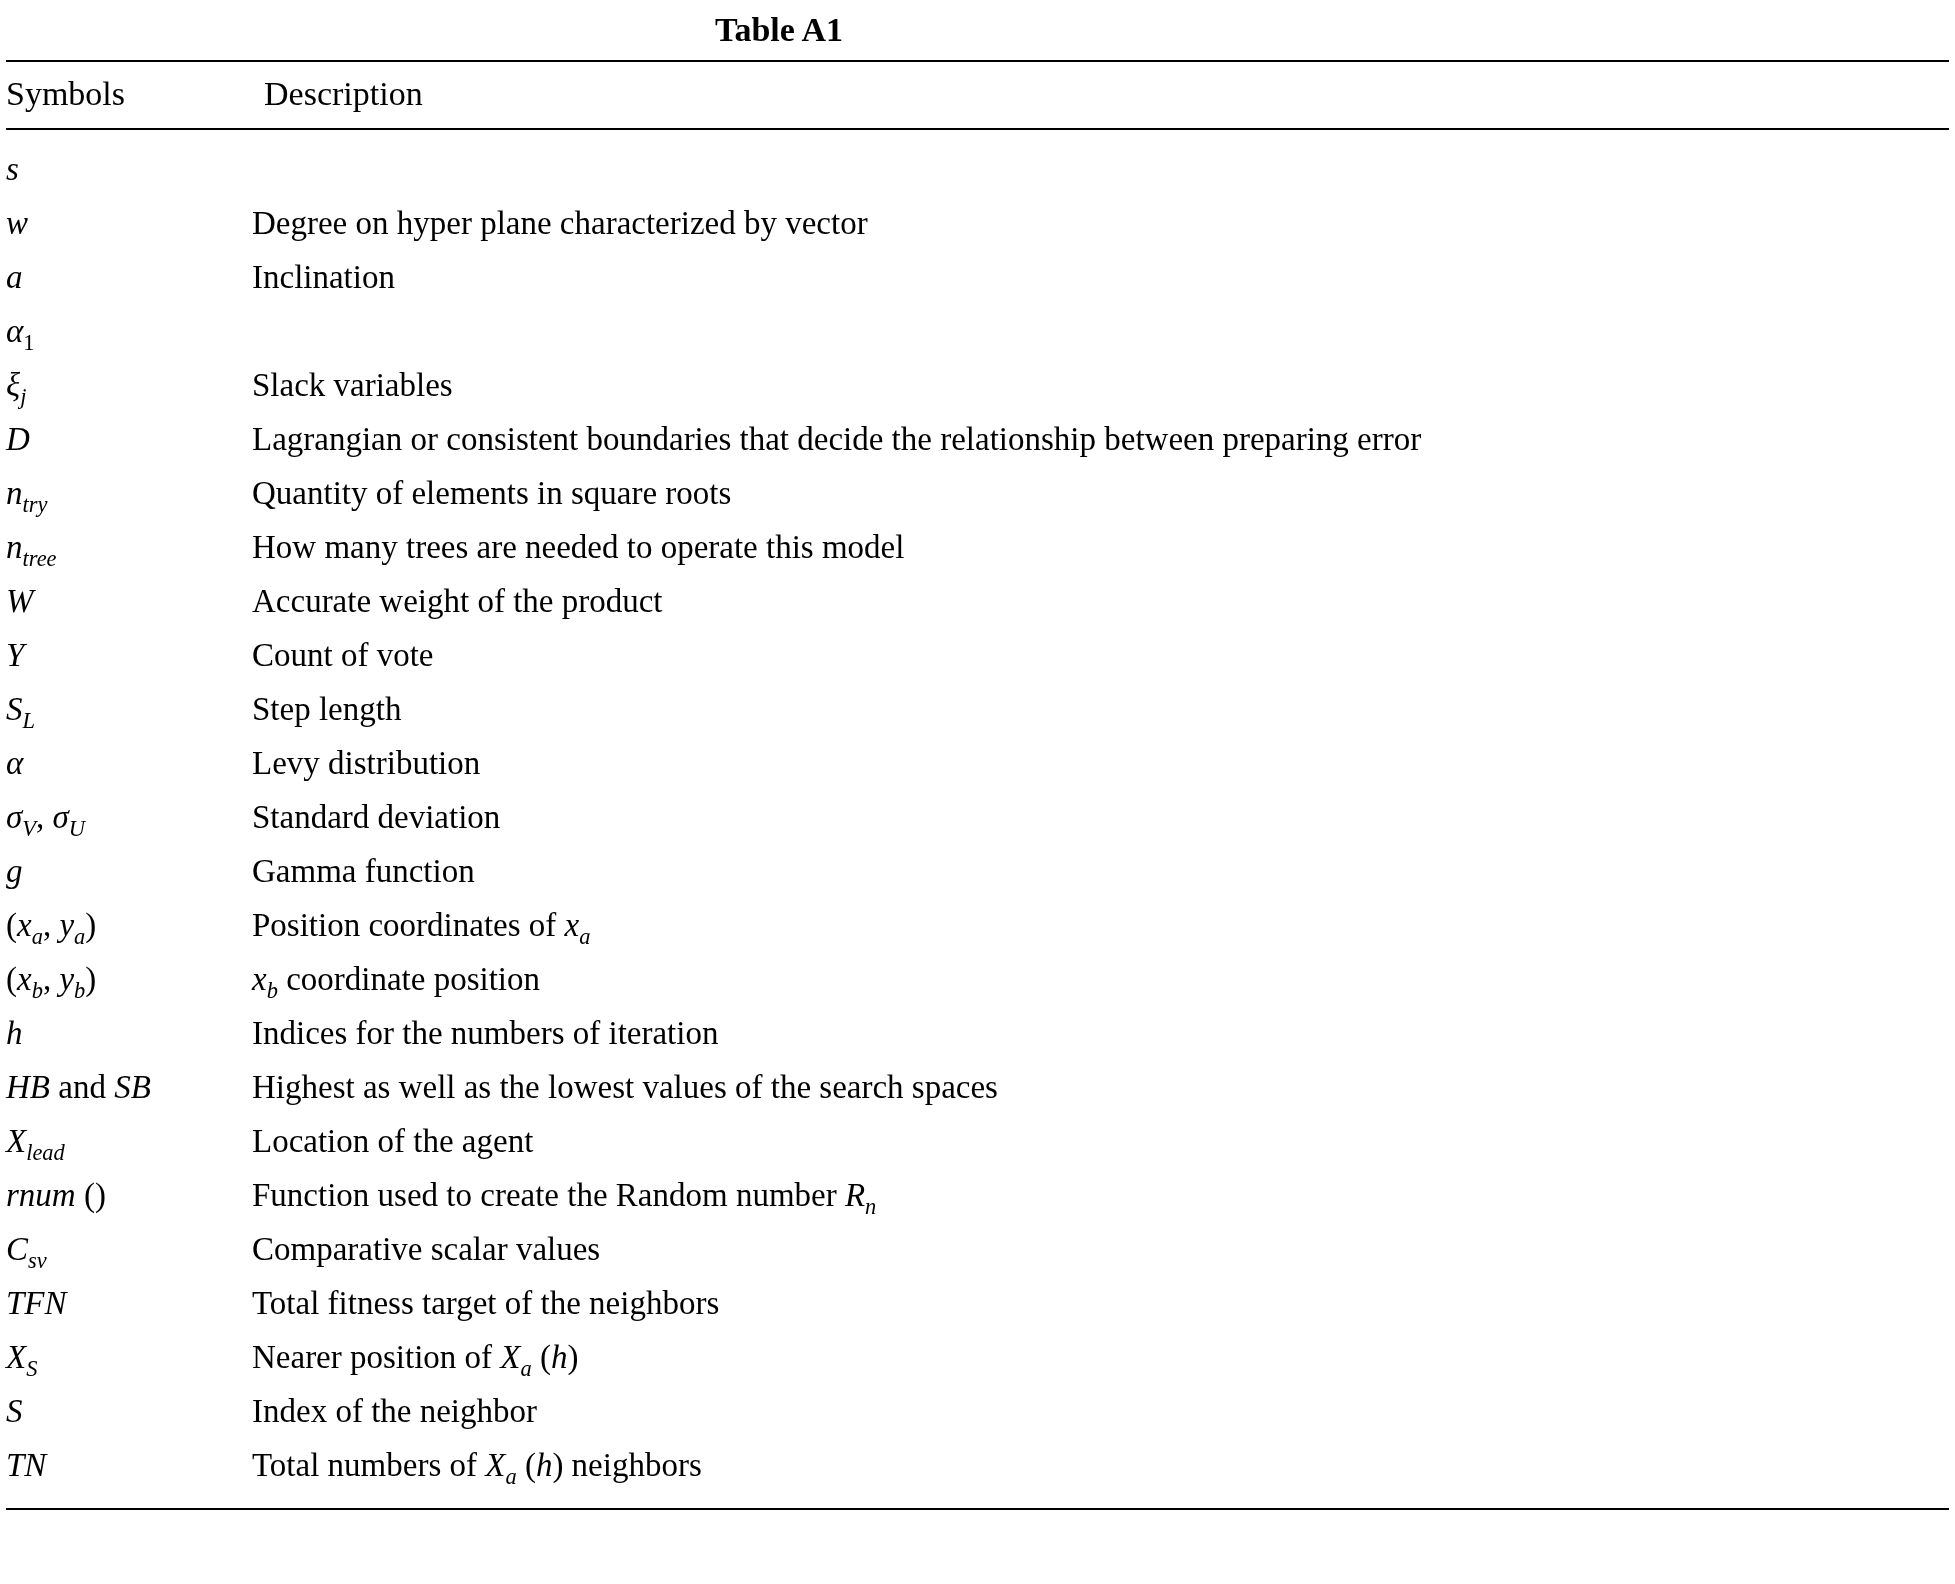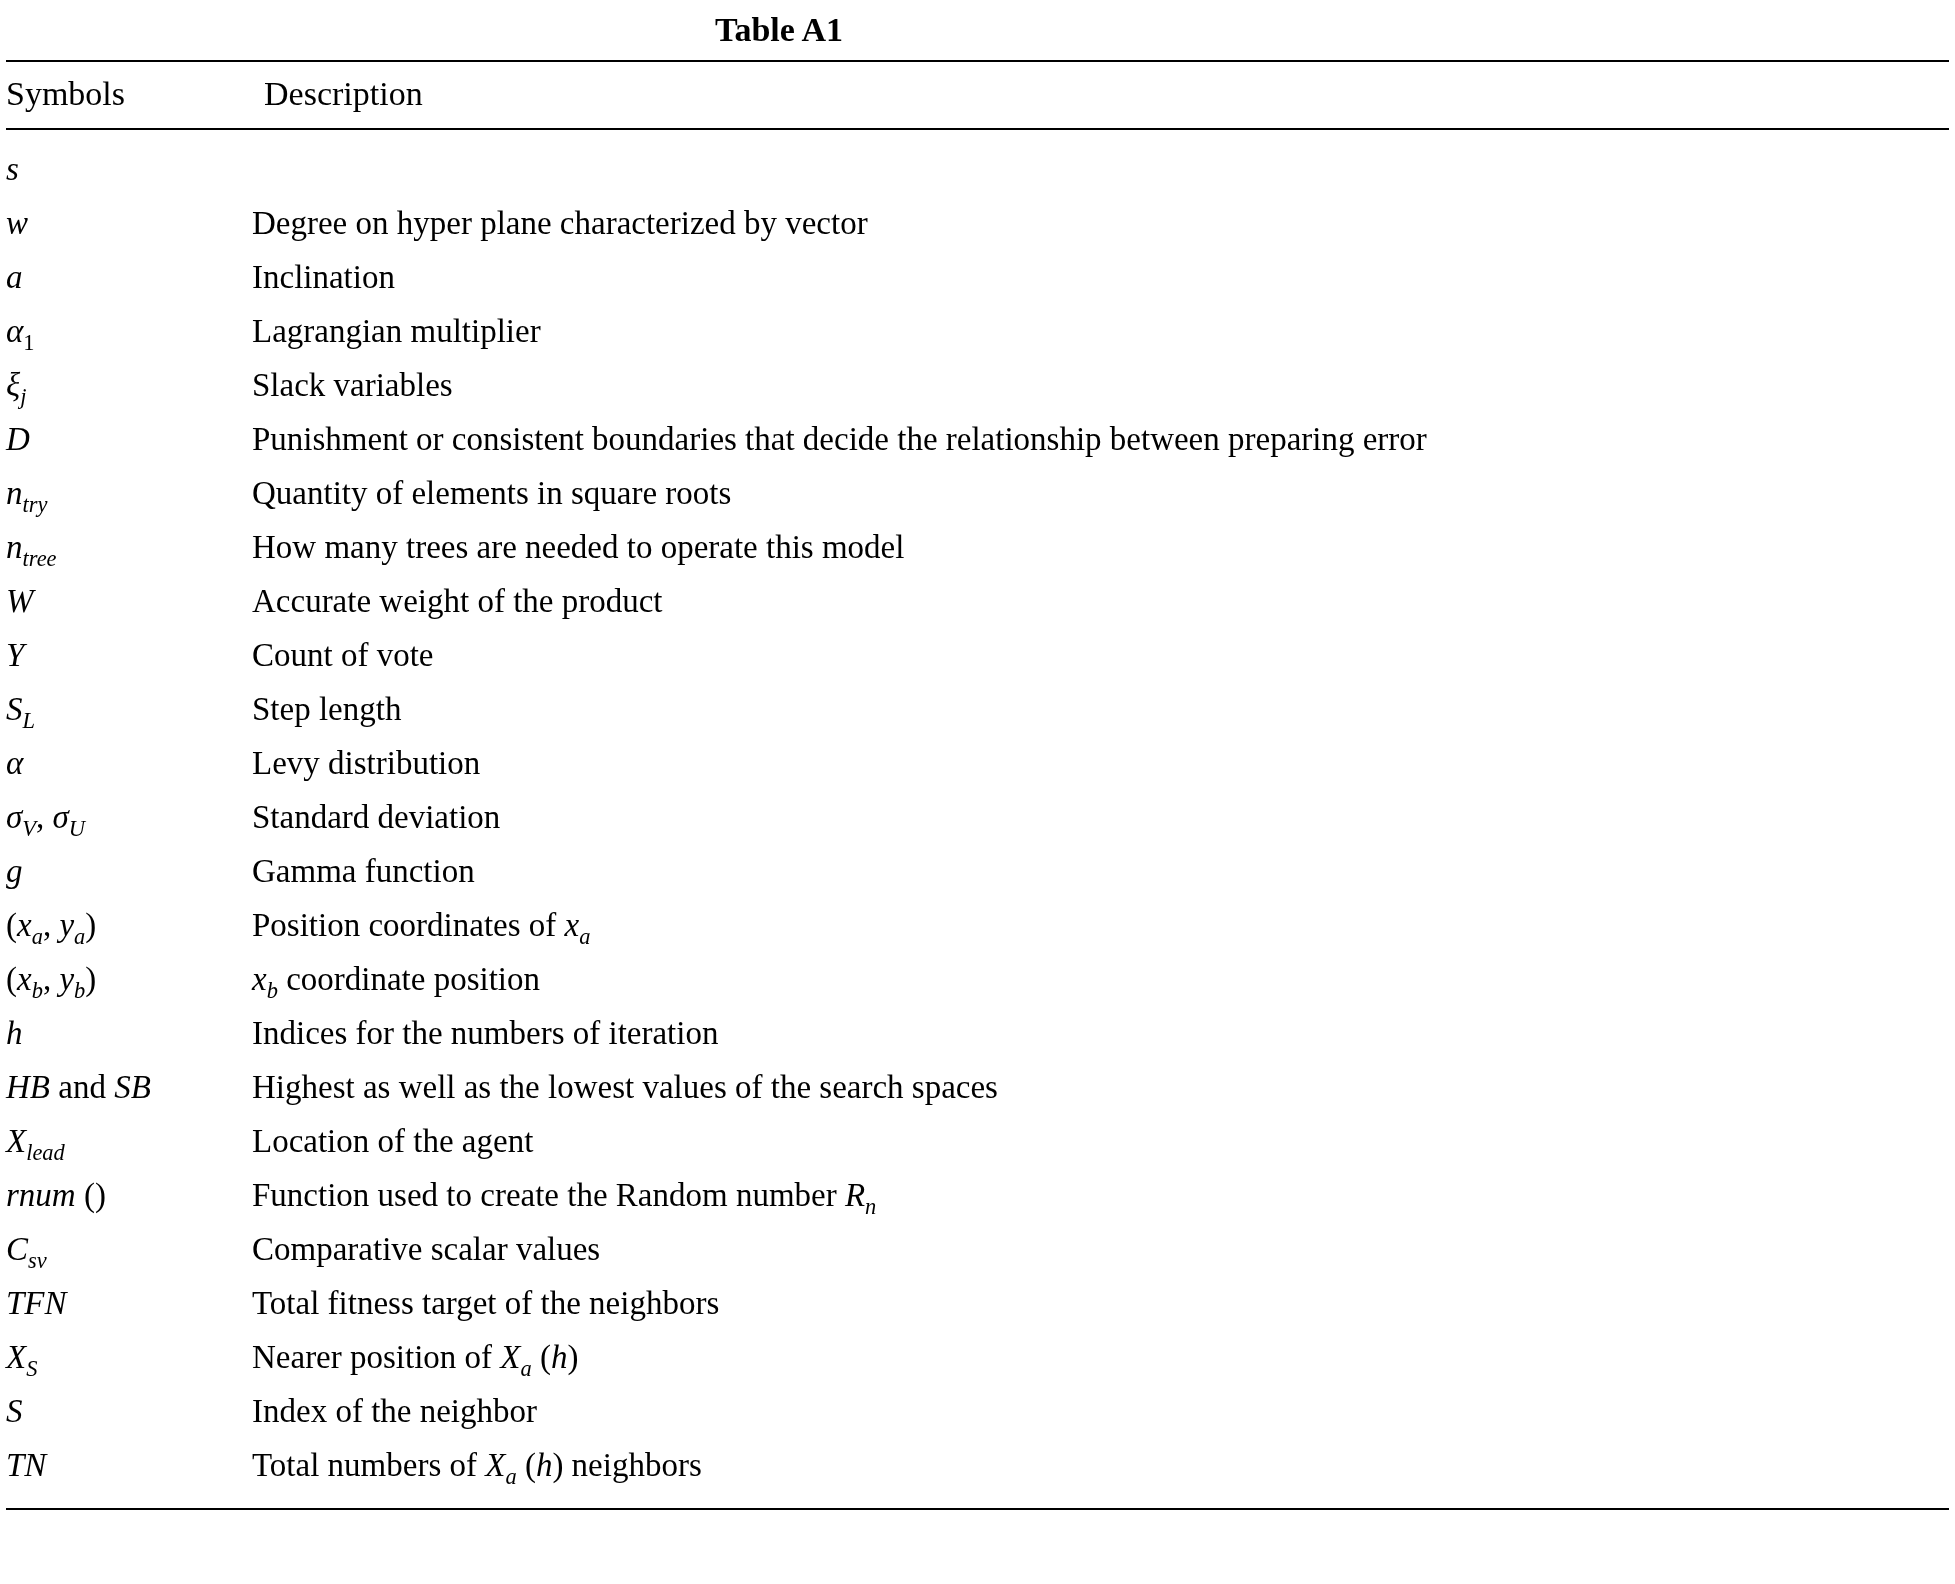--- a/index.html
+++ b/index.html
@@ -73,29 +73,28 @@
       <div class="row">
         <div class="cell sym"><span class="it">w</span></div>
         <div class="cell desc"><span>Degree on hyper plane characterized by vector</span></div>
       </div>
       <div class="row">
         <div class="cell sym"><span class="it">a</span></div>
         <div class="cell desc"><span>Inclination</span></div>
       </div>
       <div class="row">
         <div class="cell sym"><span class="it">α</span><sub>1</sub></div>
-        <div class="cell desc"><span>Lagrangian multiplier</span></div>
       </div>
       <div class="row">
         <div class="cell sym"><span class="it">ξ</span><sub class="it">j</sub></div>
         <div class="cell desc"><span>Slack variables</span></div>
       </div>
       <div class="row">
         <div class="cell sym"><span class="it">D</span></div>
-        <div class="cell desc"><span>Punishment or consistent boundaries that decide the relationship between preparing error</span></div>
+        <div class="cell desc"><span>Lagrangian or consistent boundaries that decide the relationship between preparing error</span></div>
       </div>
       <div class="row">
         <div class="cell sym"><span class="it">n</span><sub class="it">try</sub></div>
         <div class="cell desc"><span>Quantity of elements in square roots</span></div>
       </div>
       <div class="row">
         <div class="cell sym"><span class="it">n</span><sub class="it">tree</sub></div>
         <div class="cell desc"><span>How many trees are needed to operate this model</span></div>
       </div>
       <div class="row">

